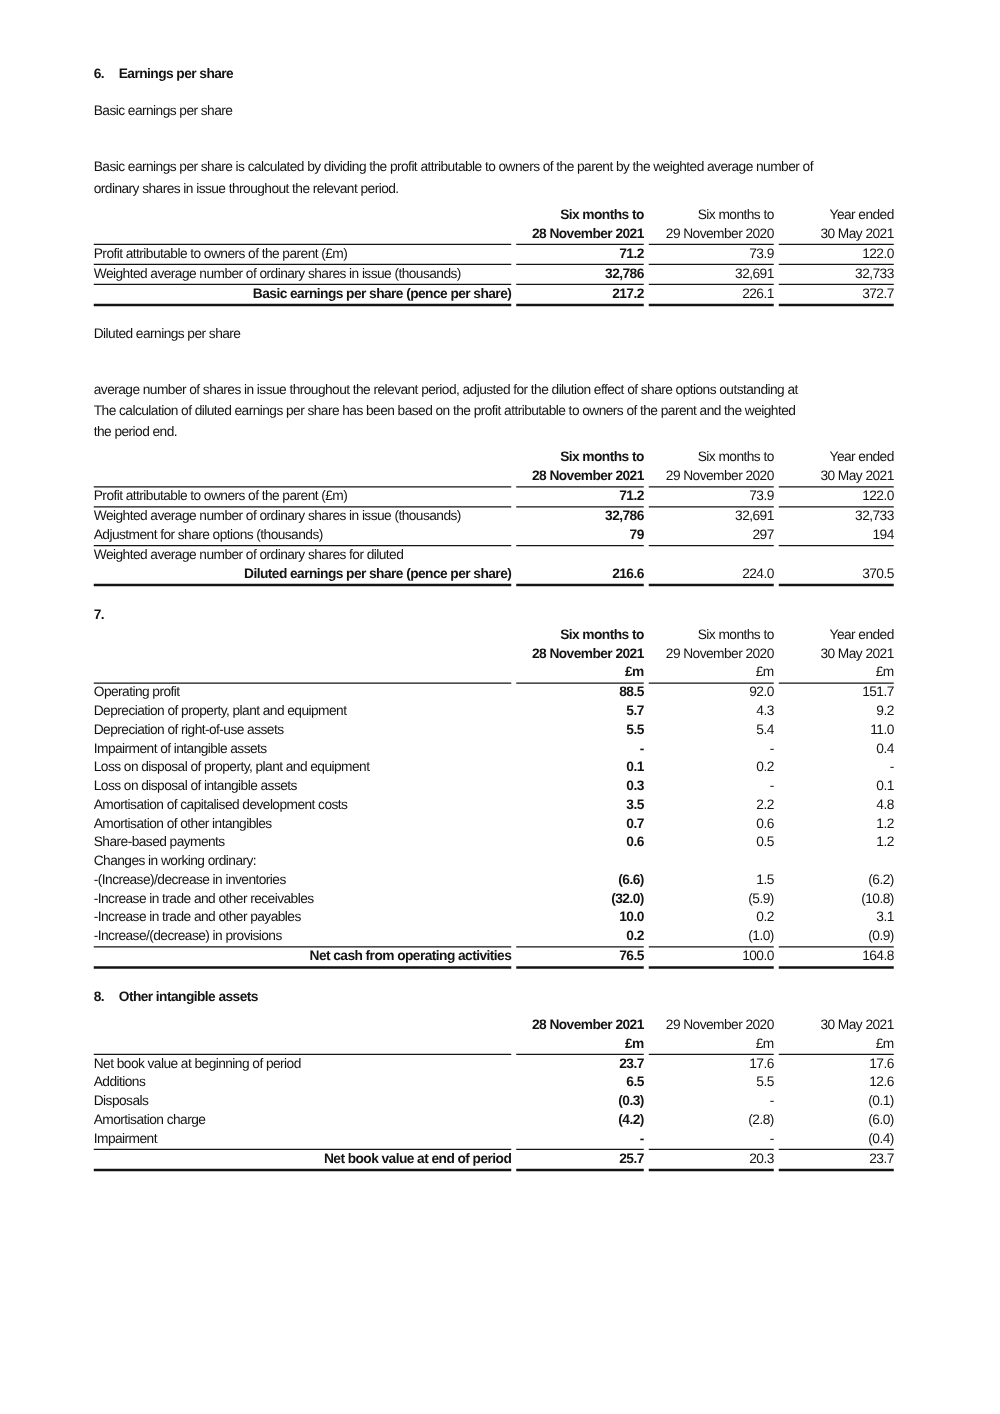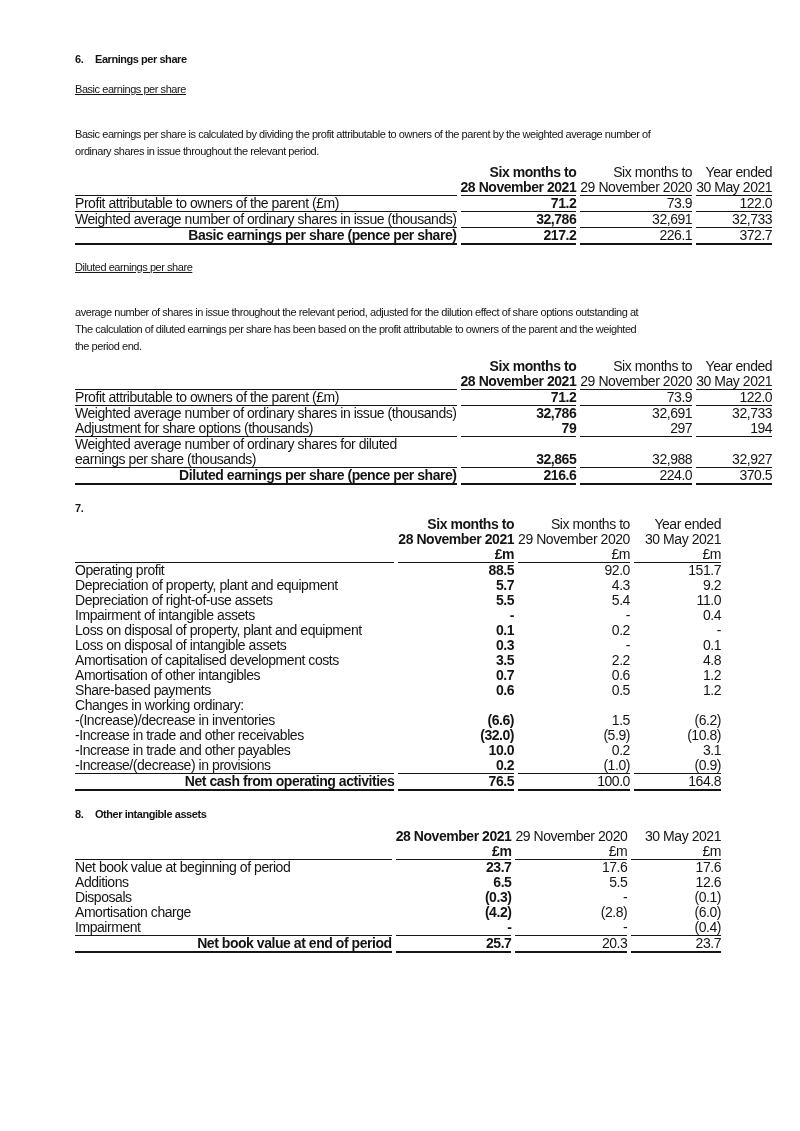--- a/index.html
+++ b/index.html
@@ -7,25 +7,25 @@
     width:800px; height:1131px; background:#ffffff;
     font-family:"Liberation Sans", sans-serif;
     color:#141414; font-size:11px; letter-spacing:-0.45px;
     -webkit-font-smoothing:antialiased;
   }
   .page { position:relative; width:800px; height:1131px; overflow:hidden; }
   .content { padding:52px 75px 0 75px; }
 
   .sec-heading { display:flex; font-weight:bold; line-height:15px; }
   .sec-num { width:20px; flex:0 0 20px; }
-  .subtitle { margin-top:15px; line-height:15px;text-decoration:underline; }
+  .subtitle { margin-top:15px; line-height:15px; }
   .para { margin-top:29px; }
   .para div { line-height:17px; white-space:nowrap; }
 
-  table.fin { border-collapse:separate; border-spacing:4px 0; margin-left:-4px; table-layout:fixed; font-size:14px; letter-spacing:-0.45px; }
+  table.fin { border-collapse:separate; border-spacing:4px 0; margin-left:-4px; table-layout:fixed; font-size:11px; letter-spacing:-0.45px; }
   .mt-t1 { margin-top:5px; }
   .mt-t2 { margin-top:4px; }
   .mt-t3 { margin-top:1px; }
   .mt-t4 { margin-top:7px; }
   .mt-s7 { margin-top:16px; }
   .mt-s8 { margin-top:16px; }
   col.w-lbl { width:334px; }
   col.w-c1  { width:102px; }
   col.w-c2  { width:100px; }
   col.w-c3  { width:92px; }
@@ -139,26 +139,20 @@
         <td class="num c1">79</td>
         <td class="num">297</td>
         <td class="num">194</td>
       </tr>
       <tr>
         <td class="lbl">Weighted average number of ordinary shares for diluted</td>
         <td class="num c1"></td>
         <td class="num"></td>
         <td class="num"></td>
       </tr>
-      <tr class="rb">
-        <td class="lbl">earnings per share (thousands)</td>
-        <td class="num c1">32,865</td>
-        <td class="num">32,988</td>
-        <td class="num">32,927</td>
-      </tr>
       <tr class="tb">
         <td class="lbl c1">Diluted earnings per share (pence per share)</td>
         <td class="num c1">216.6</td>
         <td class="num">224.0</td>
         <td class="num">370.5</td>
       </tr>
     </tbody>
       </table>
 
     <div class="sec-heading mt-s7">

